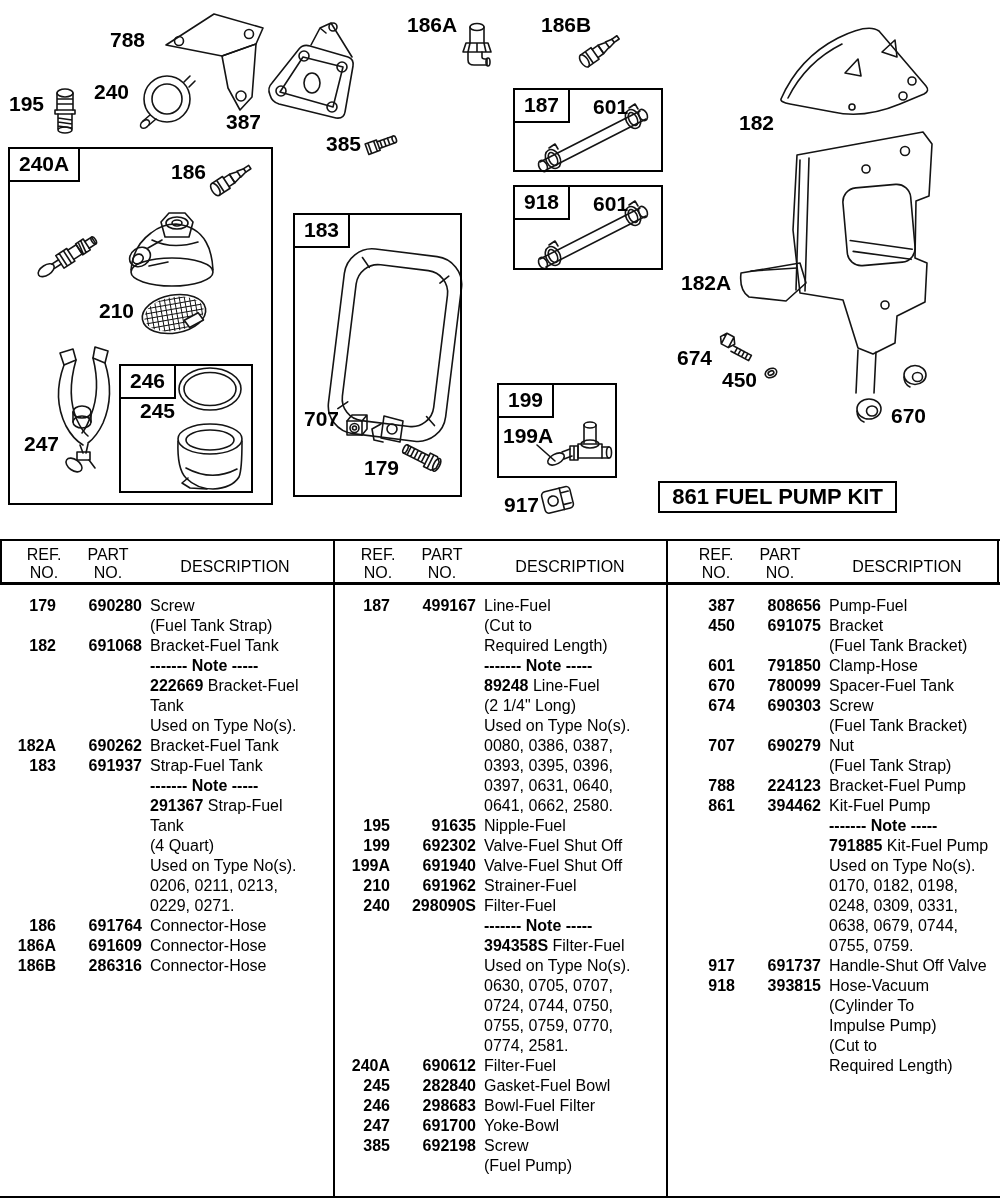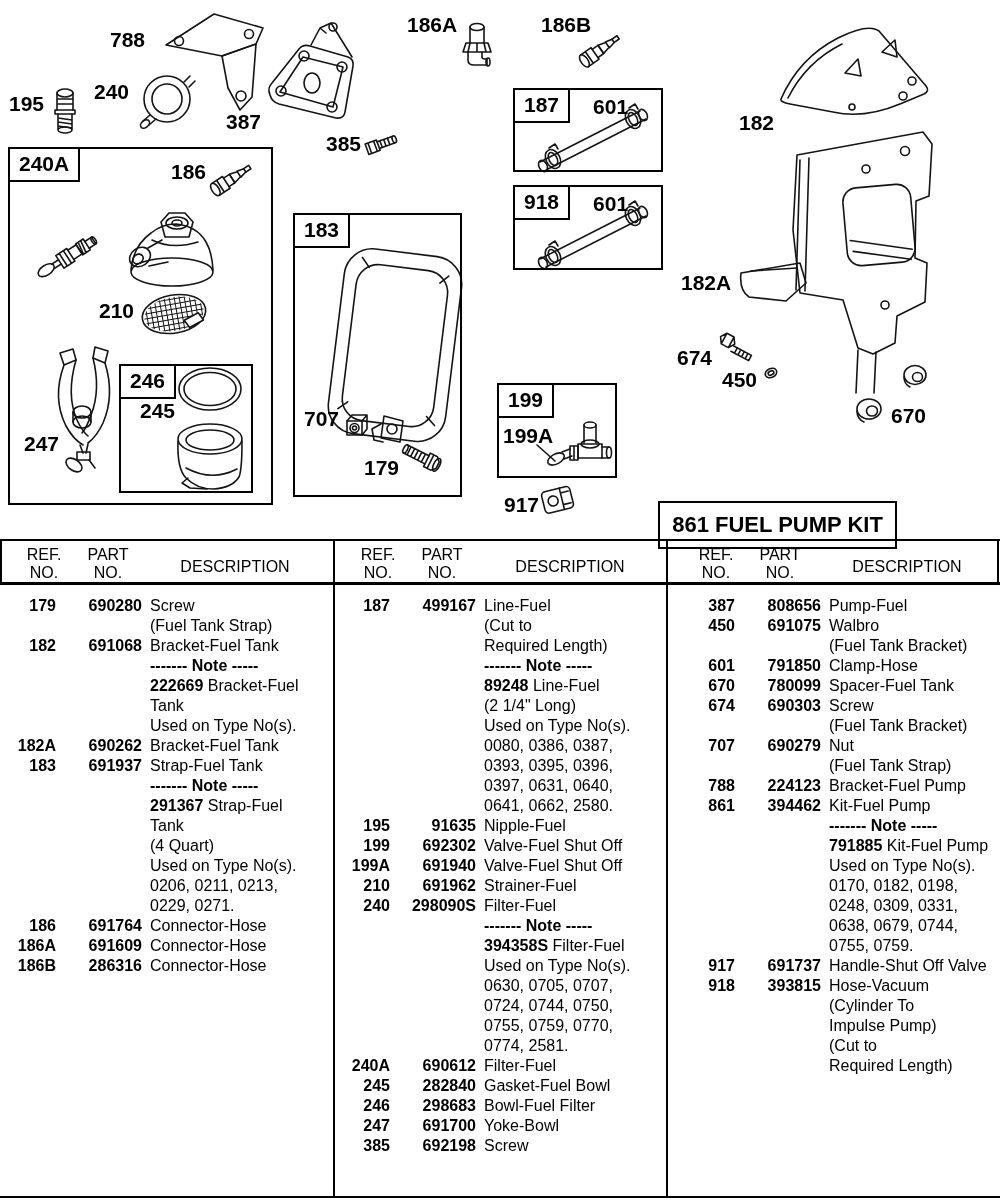--- a/index.html
+++ b/index.html
@@ -307,21 +307,21 @@
     <div class="tagrow">
         <span class="tag">199</span>
       </div>
   </div>
   <div class="callout" style="left:119px;top:364px;width:134px;height:129px">
     <div class="tagrow">
         <span class="tag">246</span>
       </div>
   </div>
 
-  <div class="banner" style="left:658px;top:501px;width:239px;height:48px">861 FUEL PUMP KIT</div>
+  <div class="banner" style="left:658px;top:481px;width:239px;height:32px">861 FUEL PUMP KIT</div>
 
   <div class="hline" style="left:0;top:539px;width:1000px;height:2px"></div>
   <div class="hline" style="left:0;top:582px;width:1000px;height:3px"></div>
   <div class="hline" style="left:0;top:1196px;width:1000px;height:2px"></div>
   <div class="vline" style="left:0;top:539px;width:2px;height:46px"></div>
   <div class="vline" style="left:997px;top:539px;width:2px;height:46px"></div>
   <div class="vline" style="left:333px;top:539px;width:2px;height:659px"></div>
   <div class="vline" style="left:666px;top:539px;width:2px;height:659px"></div>
 
   <div class="th" style="left:18px;top:546px;width:52px"><span>REF.</span><br><span>NO.</span></div>
@@ -567,31 +567,36 @@
       <div class="trow">
         <span class="tref">247</span>
         <span class="tpart">691700</span>
         <span class="tdesc"><span>Yoke-Bowl</span></span>
       </div>
       <div class="trow">
         <span class="tref">385</span>
         <span class="tpart">692198</span>
         <span class="tdesc"><span>Screw</span></span>
       </div>
+      <div class="trow">
+        <span class="tref"></span>
+        <span class="tpart"></span>
+        <span class="tdesc"><span>(Fuel Pump)</span></span>
+      </div>
     </div>
   <div class="tcol tcol3" style="left:667px;top:596px">
       <div class="trow">
         <span class="tref">387</span>
         <span class="tpart">808656</span>
         <span class="tdesc"><span>Pump-Fuel</span></span>
       </div>
       <div class="trow">
         <span class="tref">450</span>
         <span class="tpart">691075</span>
-        <span class="tdesc"><span>Walbro</span></span>
+        <span class="tdesc"><span>Bracket</span></span>
       </div>
       <div class="trow">
         <span class="tref"></span>
         <span class="tpart"></span>
         <span class="tdesc"><span>(Fuel Tank Bracket)</span></span>
       </div>
       <div class="trow">
         <span class="tref">601</span>
         <span class="tpart">791850</span>
         <span class="tdesc"><span>Clamp-Hose</span></span>

